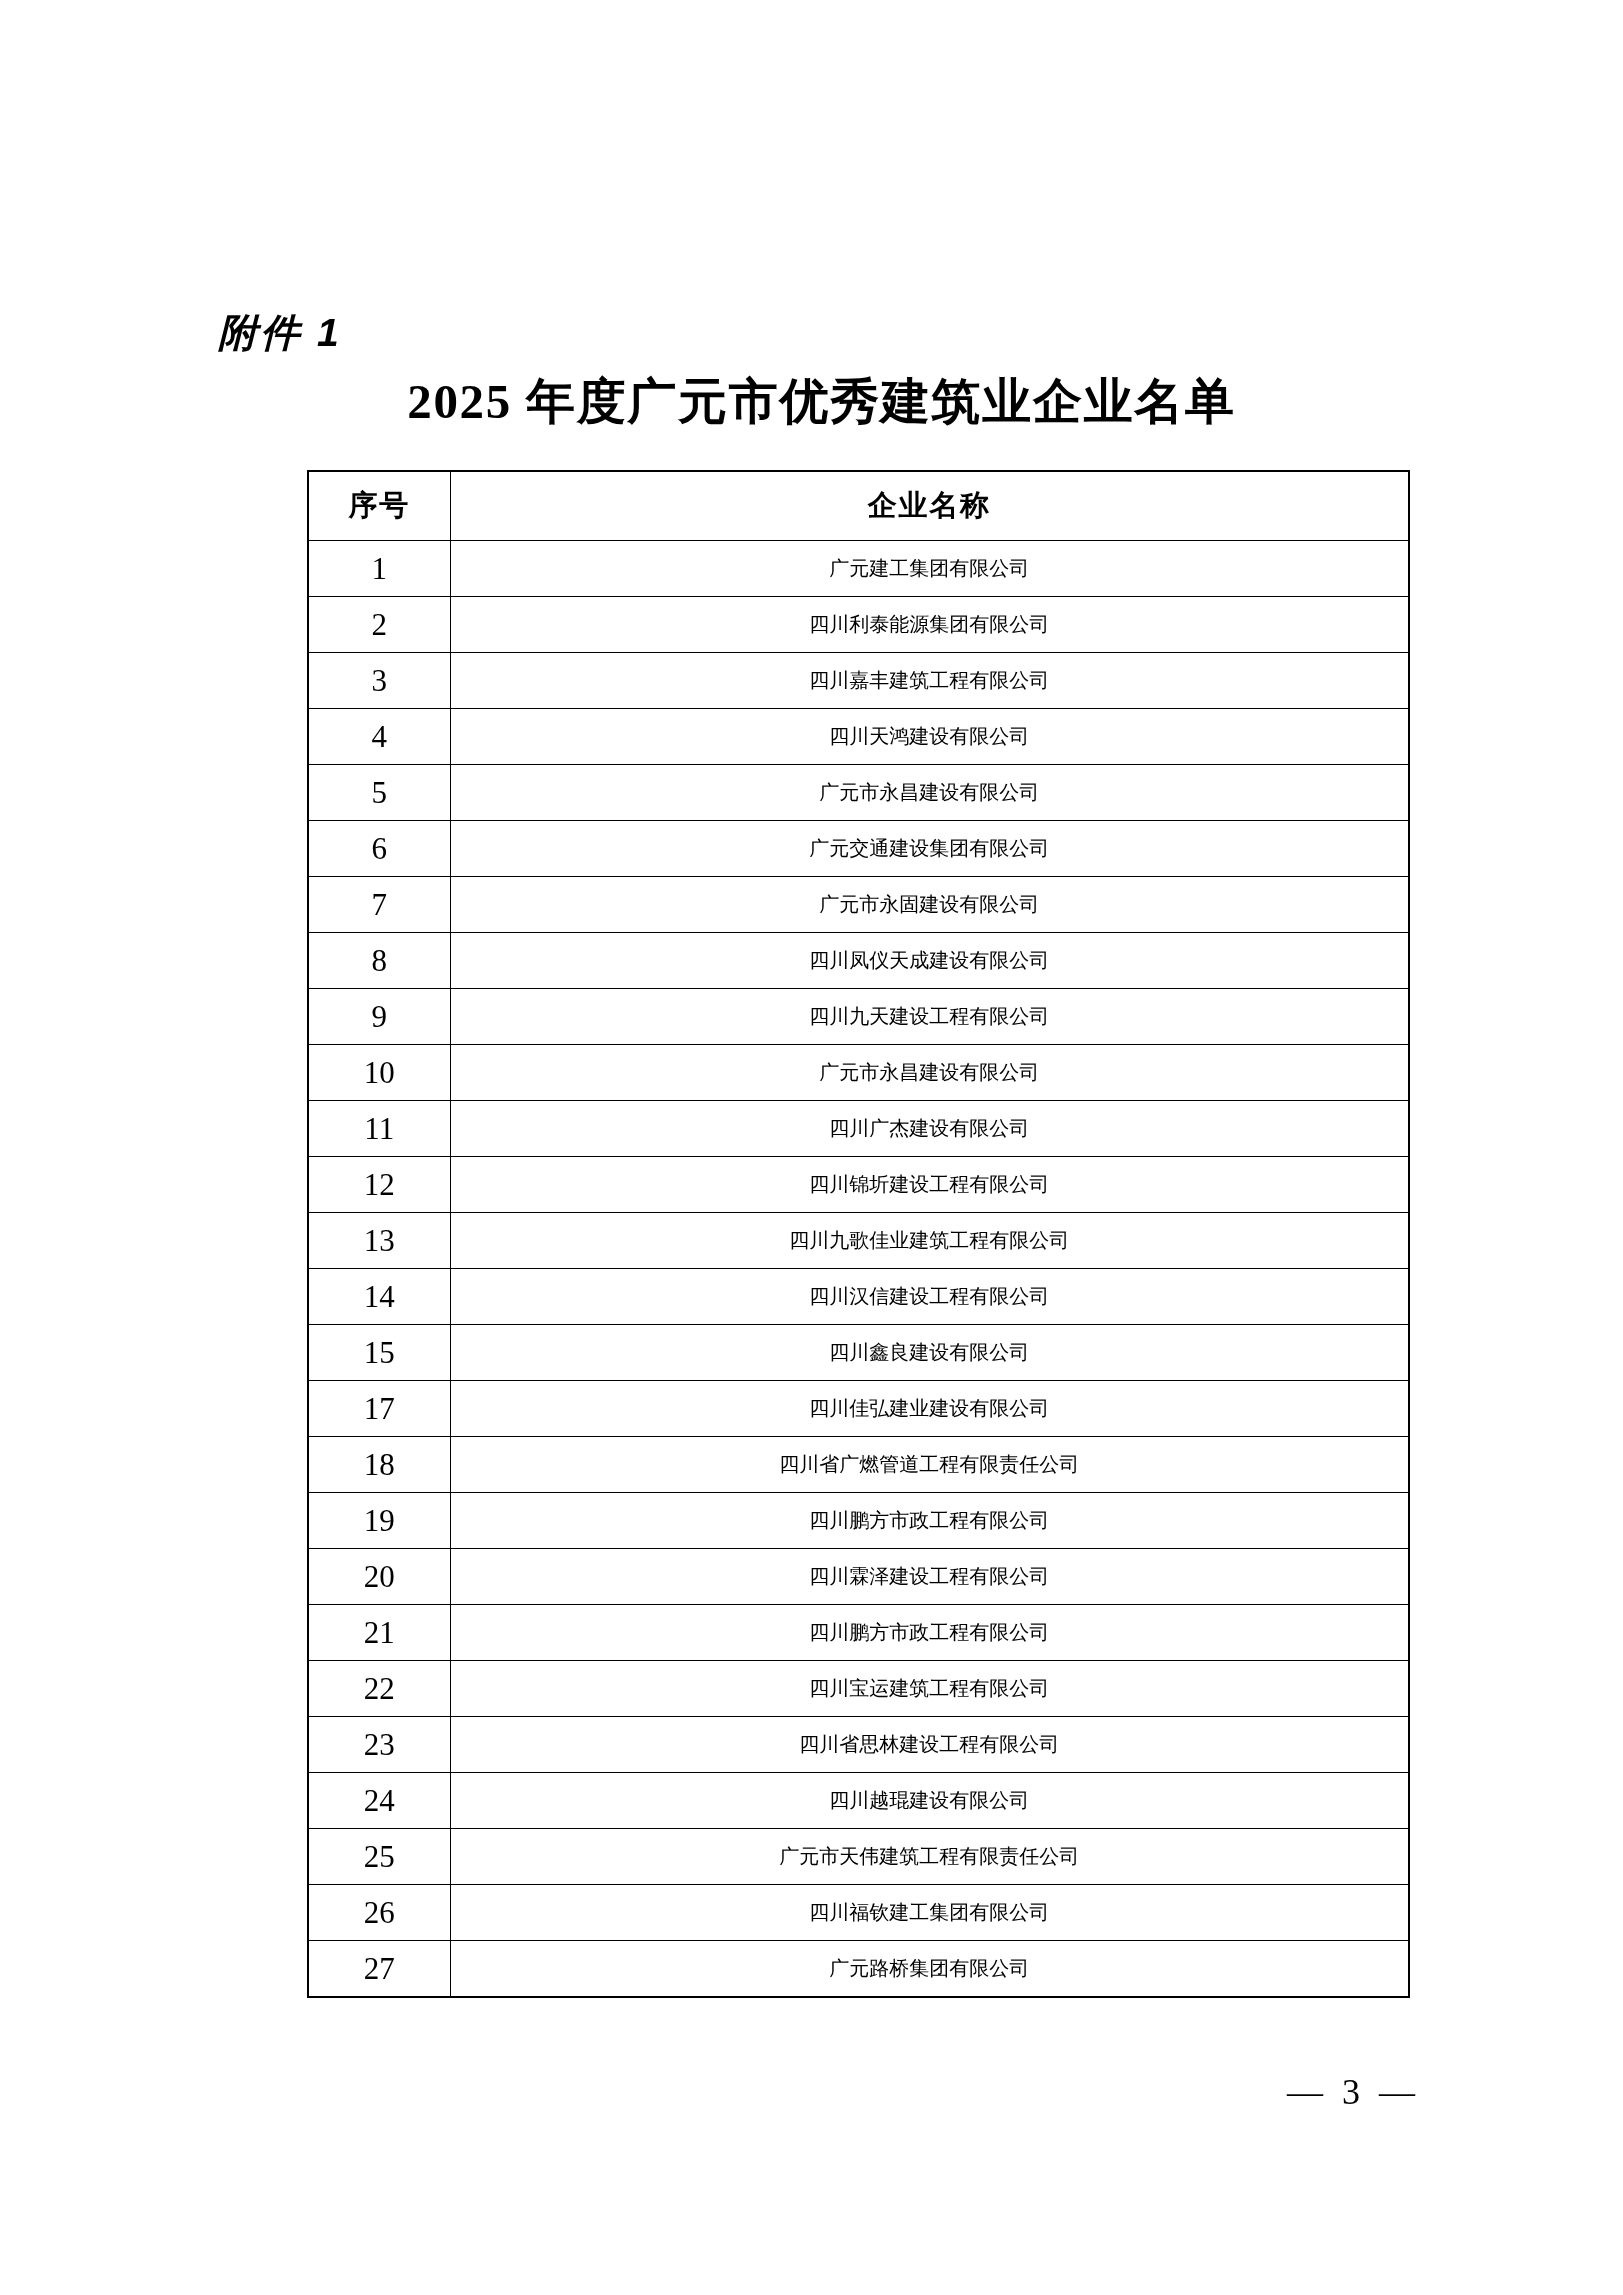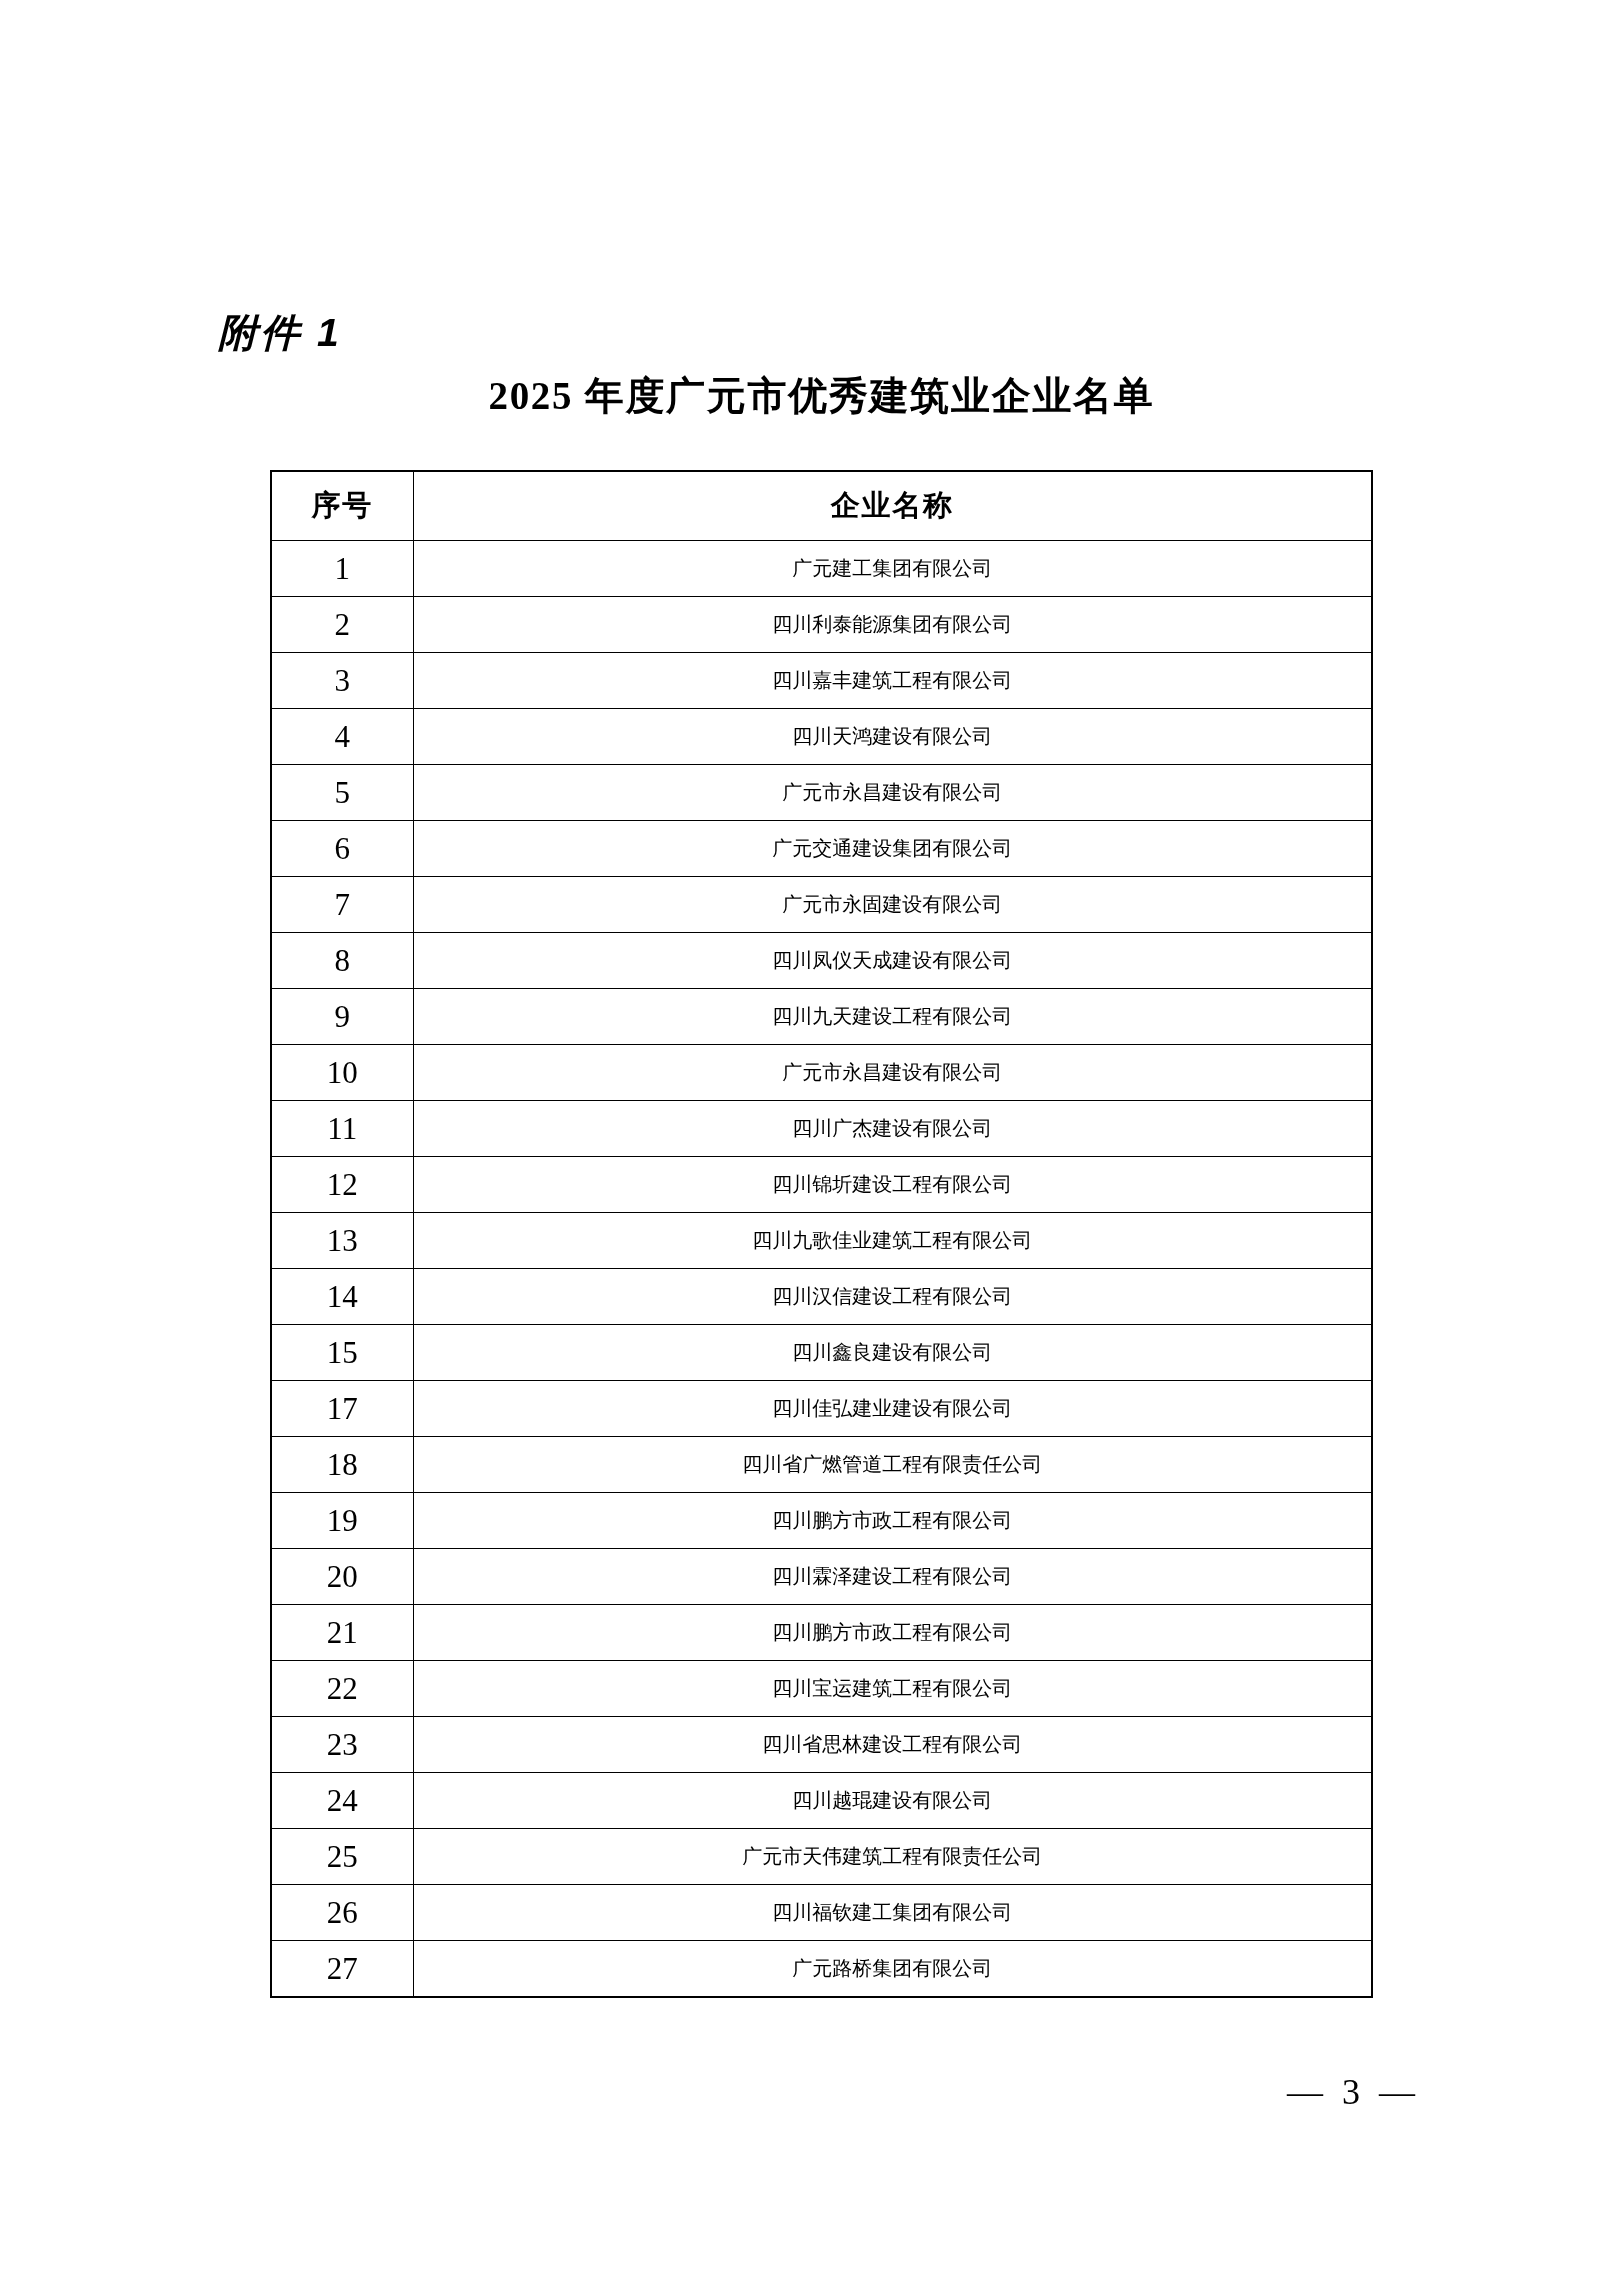--- a/index.html
+++ b/index.html
@@ -26,42 +26,42 @@
     font-style: italic;
   }
   .doc-title {
     position: absolute;
     left: 270px;
     top: 369px;
     width: 1103px;
     text-align: center;
     font-family: "Liberation Serif", serif;
     font-weight: bold;
-    font-size: 39px;
+    font-size: 49px;
     letter-spacing: 1.7px;
     white-space: nowrap;
   }
   table.company-table {
     position: absolute;
     left: 270px;
     top: 470px;
     width: 1103px;
     border-collapse: collapse;
     table-layout: fixed;
   }
   table.company-table col.col-index { width: 142px; }
   table.company-table th,
   table.company-table td {
     border: 1.7px solid #000000;
     text-align: center;
     vertical-align: middle;
     padding: 0;
     overflow: hidden;
   }
-  table.company-table { border: 2.5px solid #000000; }
+  table.company-table { border: 2.5px solid #000000; margin-left: 37px; }
   table.company-table thead th {
     height: 68px;
     font-family: "Liberation Sans", sans-serif;
     font-weight: 600;
     font-size: 29px;
     letter-spacing: 1.7px;
   }
   table.company-table tbody td {
     height: 55px;
     font-family: "Liberation Serif", serif;

